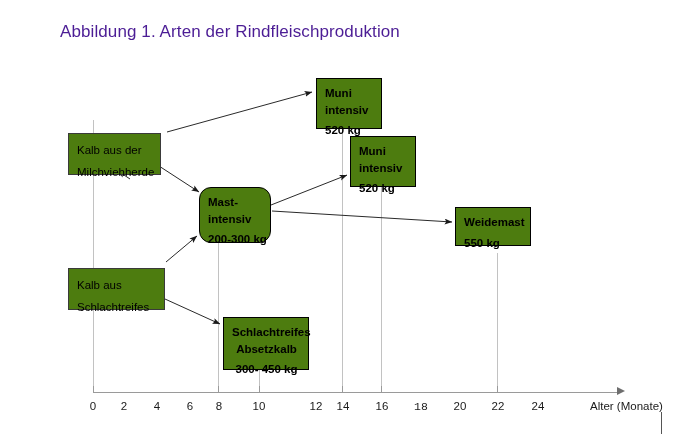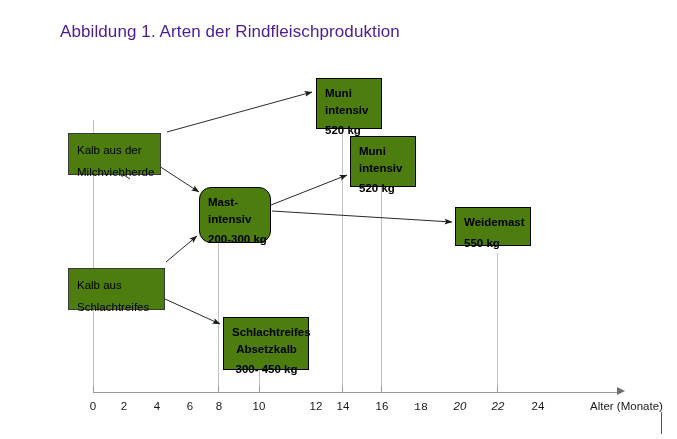--- a/index.html
+++ b/index.html
@@ -158,22 +158,22 @@
     <div class="ticklabel" style="left:81px;">0</div>
     <div class="ticklabel" style="left:112px;">2</div>
     <div class="ticklabel" style="left:145px;">4</div>
     <div class="ticklabel" style="left:178px;">6</div>
     <div class="ticklabel" style="left:207px;">8</div>
     <div class="ticklabel" style="left:247px;">10</div>
     <div class="ticklabel" style="left:289px;margin-left:15px;">12</div>
     <div class="ticklabel" style="left:331px;">14</div>
     <div class="ticklabel" style="left:370px;">16</div>
     <div class="ticklabel" style="left:409px;font-family:Liberation Mono, monospace;">18</div>
-    <div class="ticklabel" style="left:448px;font-style:italic;">20</div>
-    <div class="ticklabel" style="left:486px;font-style:italic;">22</div>
+    <div class="ticklabel" style="left:448px;">20</div>
+    <div class="ticklabel" style="left:486px;">22</div>
     <div class="ticklabel" style="left:526px;">24</div>
 
     <div id="axis-title">Alter (Monate)</div>
     <div id="corner-mark"></div>
   </div>
 
   <svg id="arrows" viewBox="0 0 677 439" xmlns="http://www.w3.org/2000/svg">
     <defs>
       <marker id="ah" markerWidth="9" markerHeight="9" refX="7.4" refY="3" orient="auto" markerUnits="strokeWidth">
         <path d="M0,0 L7.6,3 L0,6 L1.6,3 z" fill="#1a1a1a"></path>

